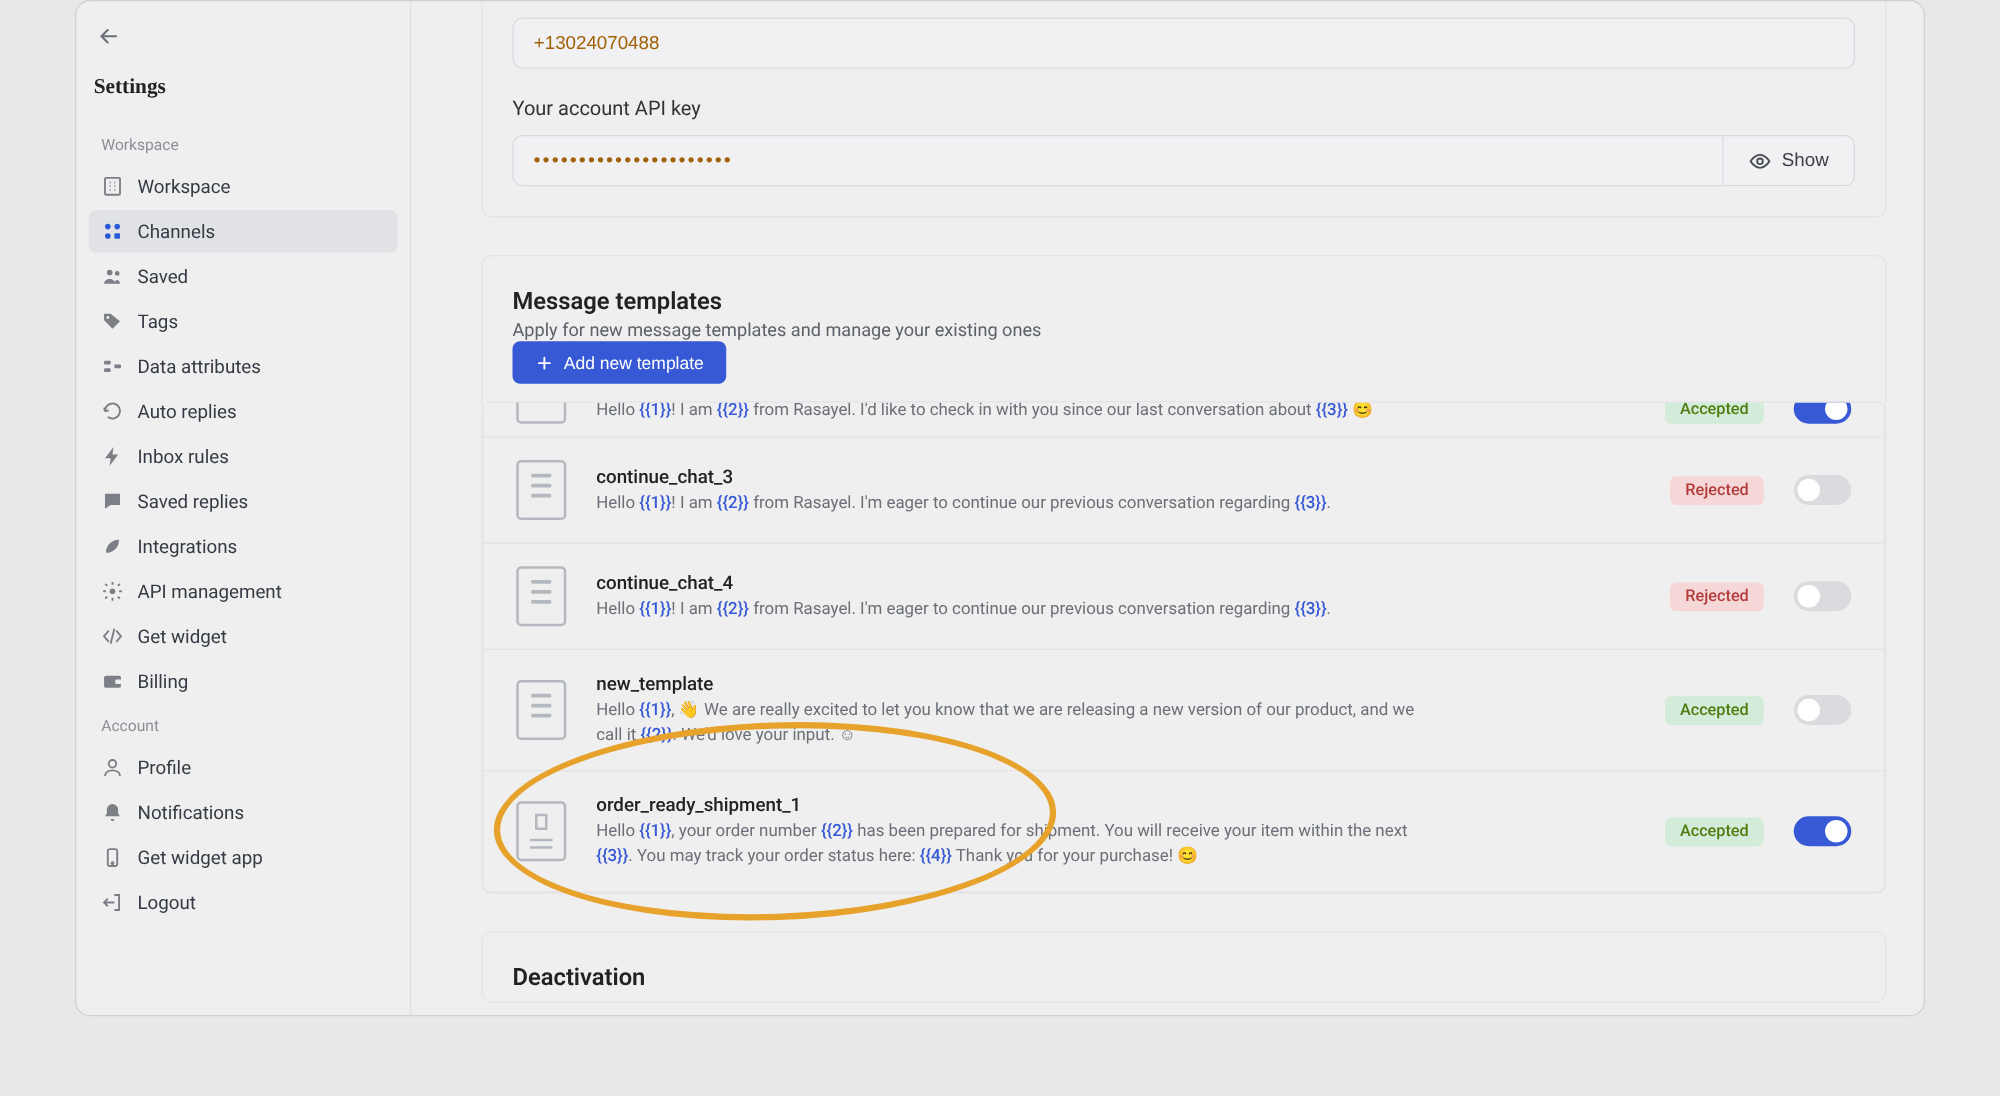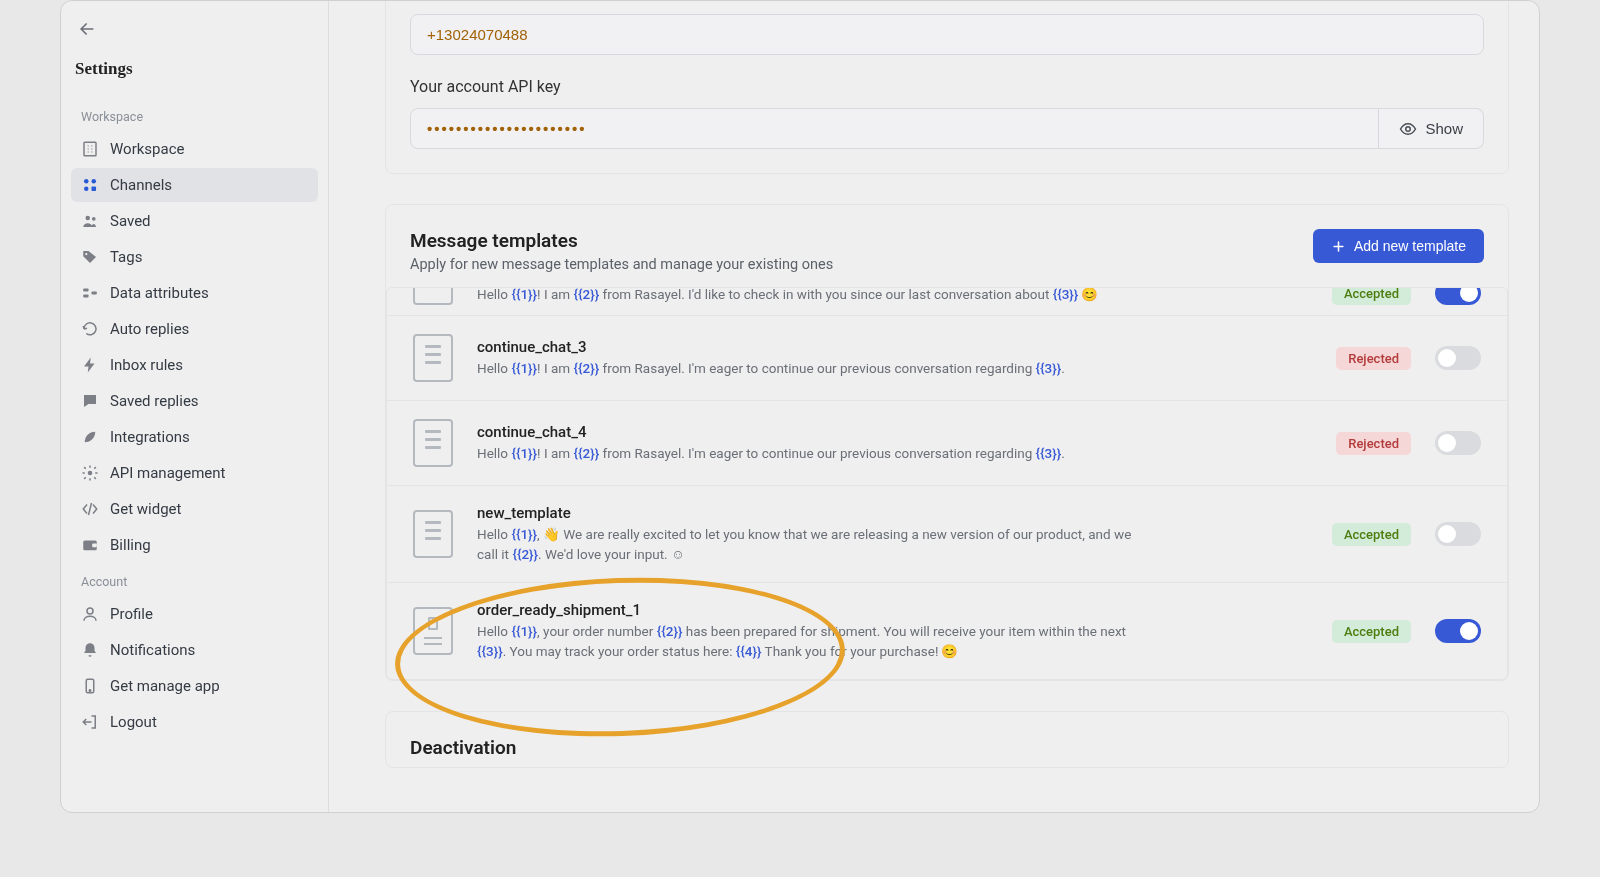--- a/index.html
+++ b/index.html
@@ -111,20 +111,21 @@
     cursor: pointer;
     font-size: 15px;
   }
   .api-input-wrap .text-input { border-radius: 8px 0 0 8px; }
   
   .templates-header {
     display: flex;
     justify-content: space-between;
     align-items: flex-start;
     margin-bottom: 14px;
+    flex-direction: column;
   }
   .section-title {
     font-size: 19px;
     font-weight: 600;
     color: #222;
     margin-bottom: 4px;
   }
   .section-sub {
     font-size: 14.5px;
     color: #5c6068;
@@ -381,21 +382,21 @@
         </span>
       <span>Notifications</span>
     </div>
     <div class="nav-item">
       <span class="nav-icon">
           <svg viewBox="0 0 24 24" width="18" height="18" fill="none" stroke="currentColor" stroke-width="2">
             <rect x="7" y="3" width="10" height="18" rx="2"></rect>
             <circle cx="12" cy="18" r="1" fill="currentColor"></circle>
           </svg>
         </span>
-      <span>Get manage app</span>
+      <span>Get widget app</span>
     </div>
     <div class="nav-item">
       <span class="nav-icon">
           <svg viewBox="0 0 24 24" width="18" height="18" fill="none" stroke="currentColor" stroke-width="2">
             <path d="M14 4h5v16h-5M14 12H3M7 8l-4 4 4 4"></path>
           </svg>
         </span>
       <span>Logout</span>
     </div>
   </div>

